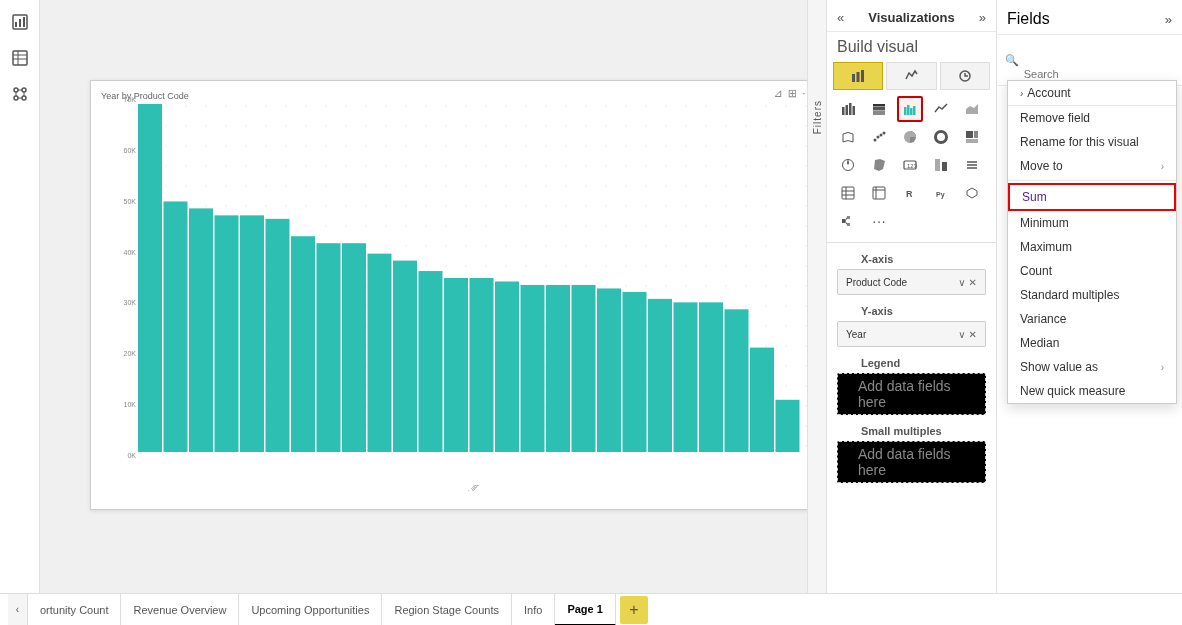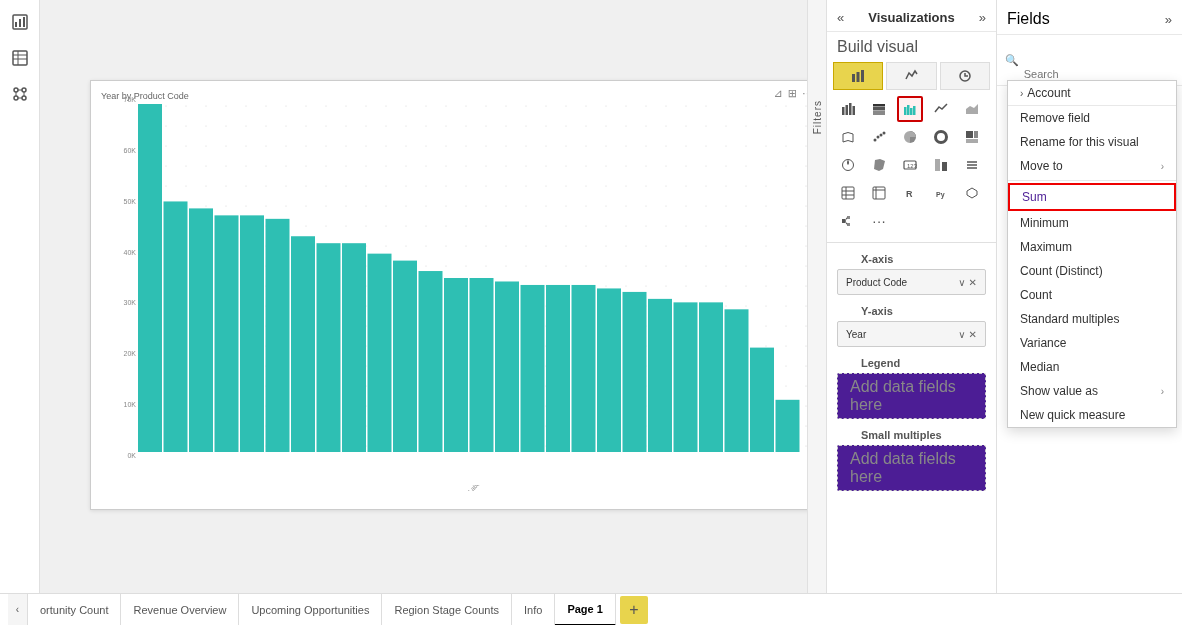--- a/index.html
+++ b/index.html
@@ -28,21 +28,21 @@
     .build-visual-label { font-size: 16px; color: #555; padding: 6px 10px 4px 10px; font-weight: 500; }
 
     .icons-grid { display: grid; grid-template-columns: repeat(5, 1fr); gap: 2px; padding: 4px 8px; }
     .grid-icon { width: 26px; height: 26px; display: flex; align-items: center; justify-content: center; cursor: pointer; color: #444; font-size: 11px; border: 1px solid transparent; border-radius: 2px; }
     .grid-icon.active-icon { border: 2px solid #c00; background: #fff0f0; }
 
     .viz-divider { height: 1px; background: #e0e0e0; margin: 4px 0; }
 
     .viz-section { padding: 6px 10px 4px 10px; }
     .viz-section-label { font-size: 11px; color: #555; font-weight: 600; margin-bottom: 4px; margin-left: 24px; }
-    .viz-field-box { background: #4c1d95; border: 1px dashed #ccc; padding: 4px 12px; font-size: 16px; color: #888; border-radius: 2px; min-height: 26px; display: flex; align-items: center; }
+    .viz-field-box { background: #000000; border: 1px dashed #ccc; padding: 4px 20px; font-size: 14px; color: #888; border-radius: 2px; min-height: 26px; display: flex; align-items: center; }
     .viz-field-filled { background: #f5f5f5; border: 1px solid #ccc; padding: 4px 8px; font-size: 10px; color: #333; border-radius: 2px; min-height: 26px; display: flex; align-items: center; justify-content: space-between; cursor: pointer; }
     .viz-field-chevron { color: #666; font-size: 10px; }
     .viz-field-close { color: #666; font-size: 10px; cursor: pointer; }
 
     
     .fields-panel { width: 185px; background: #fff; display: flex; flex-direction: column; position: relative; }
     .fields-panel-header { display: flex; align-items: center; justify-content: space-between; padding: 10px 10px 6px 10px; border-bottom: 1px solid #e8e8e8; }
 
     .search-box { display: flex; align-items: center; padding: 5px 8px; border-bottom: 1px solid #e8e8e8; gap: 5px; }
     .search-icon-wrap { color: #888; font-size: 11px; }
@@ -410,23 +410,20 @@
       <div class="context-menu-item active">
         <span>Sum</span>
       </div>
       <div class="context-menu-item">
         <span>Minimum</span>
       </div>
       <div class="context-menu-item">
         <span>Maximum</span>
       </div>
       <div class="context-menu-item">
-        <span>Count (Distinct)</span>
-      </div>
-      <div class="context-menu-item">
         <span>Count</span>
       </div>
       <div class="context-menu-item">
         <span>Standard multiples</span>
       </div>
       <div class="context-menu-item">
         <span>Variance</span>
       </div>
       <div class="context-menu-item">
         <span>Median</span>

